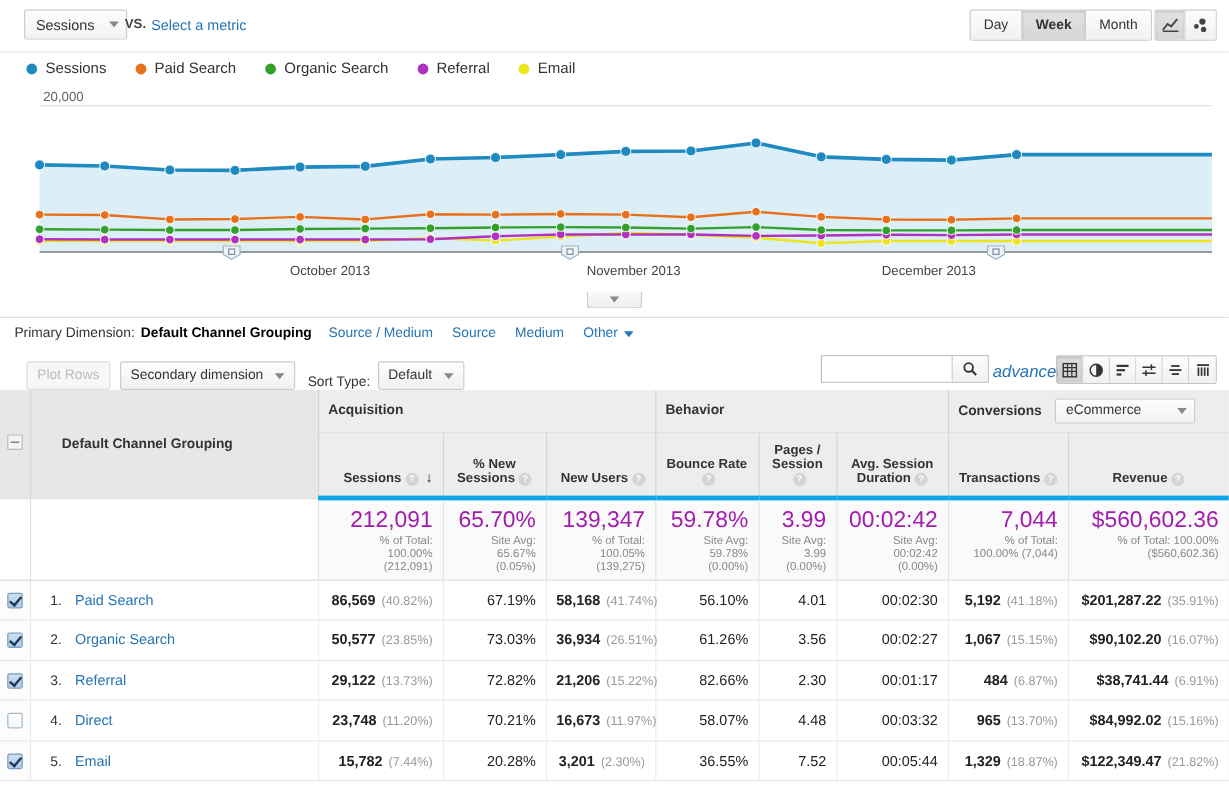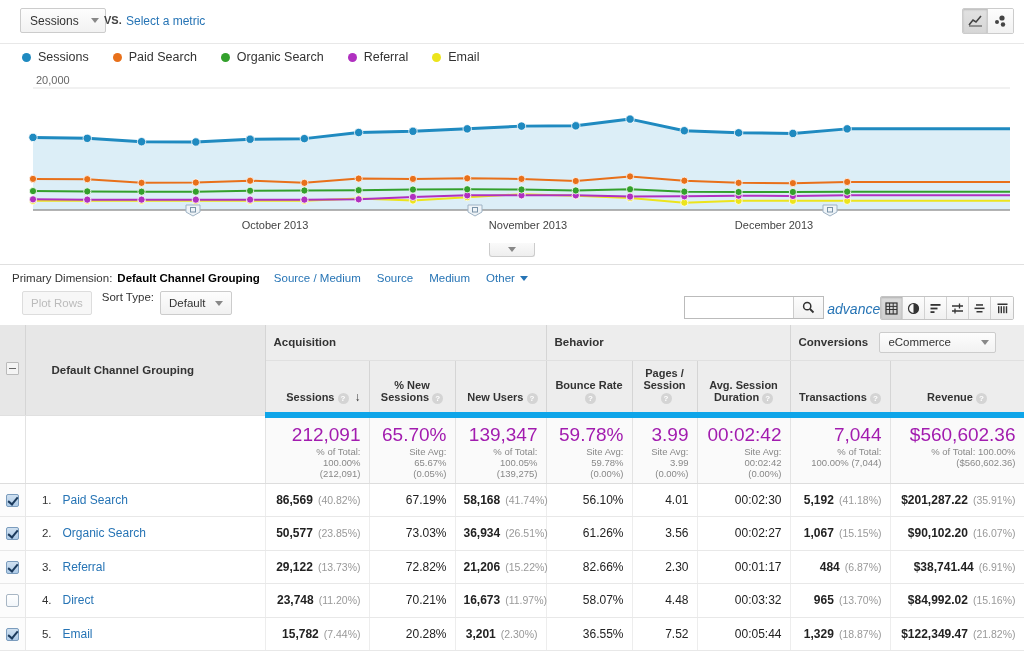--- a/index.html
+++ b/index.html
@@ -70,21 +70,21 @@
   }
 
   
   #dimbar { height:26px; display:flex; align-items:center; padding-left:12px; font-size:11.5px; }
   #dimbar .lbl { color:#333; margin-right:5px; }
   #dimbar .cur { font-weight:bold; color:#000; margin-right:14px; }
   #dimbar a { color:#2674b5; text-decoration:none; margin-right:16px; cursor:pointer; }
   #dimbar .other { color:#2674b5; cursor:pointer; display:inline-flex; align-items:center; gap:5px;}
 
   
-  #controlbar { height:34px; position:relative; padding-left:22px; display:flex; align-items:flex-start; }
+  #controlbar { height:34px; position:relative; padding-left:22px; display:flex; align-items:flex-end; }
   .ctl-btn {
     height:24px; border:1px solid #ccc; border-radius:2px;
     background:linear-gradient(#fdfdfd,#f1f1f1);
     display:flex; align-items:center; padding:0 8px; font-size:11.5px; color:#333; cursor:pointer; gap:10px;
   }
   .ctl-btn.disabled { color:#bbb; background:#f7f7f7; border-color:#ddd; cursor:default;}
   .sorttype-lbl { font-size:11.5px; color:#333; margin:0 6px 0 10px; }
 
   .search-box { position:absolute; right:200px; top:5px; width:140px; height:23px; border:1px solid #bbb; background:#fff; display:flex; align-items:center; }
   .search-box input { border:none; outline:none; width:108px; height:21px; font-size:11.5px; padding-left:4px; font-family:"Liberation Sans",sans-serif;}
@@ -102,21 +102,21 @@
     background:#ededed; height:35px;
     border-bottom:1px solid #e0e0e0;
     border-right:1px solid #d5d5d5;
     font-size:11.5px; font-weight:bold; text-align:left;
     vertical-align:middle; padding-left:8px; color:#333;
   }
   .grp-row th.firstcol { border-right:1px solid #d5d5d5; }
   .grp-row th.dimcol { vertical-align:middle; }
   .hdr-row th {
     background:#ededed; height:55px;
-    border-bottom:6px solid #0ea5e9;
+    border-bottom:4px solid #0ea5e9;
     border-right:1px solid #d5d5d5;
     font-size:11px; font-weight:bold; color:#333;
     vertical-align:bottom; padding-bottom:8px;
   }
   .hdr-row th .inner { display:block; padding:0 8px; }
   .hdr-right .inner { text-align:right; }
   .hdr-center .inner { text-align:center; }
   .help {
     display:inline-block; width:11px;height:11px;border-radius:50%;
     background:#d4d4d4; color:#fff; font-size:8px; line-height:11px;
@@ -167,20 +167,25 @@
 <body>
 
 <div id="toolbar">
   <div class="metric-select">
     <span>Sessions</span>
     <span class="caret"></span>
   </div>
   <span class="vs-label">VS.</span>
   <span class="select-metric-link">Select a metric</span>
 
+  <div class="seg-group" id="granularity-group">
+      <div class="seg-btn">Day</div>
+      <div class="seg-btn active">Week</div>
+      <div class="seg-btn">Month</div>
+    </div>
 
   <div class="icon-group">
     <div class="icon-btn active">
       <svg width="15" height="12" viewBox="0 0 15 12">
         <polyline points="1,10 5,5 8,7 13,1" fill="none" stroke="#444" stroke-width="1.6"></polyline>
         <polyline points="1,11 14,11" fill="none" stroke="#444" stroke-width="1.2"></polyline>
       </svg>
     </div>
     <div class="icon-btn">
       <svg width="15" height="13" viewBox="0 0 15 13">
@@ -340,20 +345,24 @@
   <span class="other">
     <span>Other</span>
     <span class="caret" style="border-top-color:#2674b5"></span>
   </span>
 </div>
 
 <div id="controlbar">
   <div class="ctl-btn disabled">
     <span>Plot Rows</span>
   </div>
+  <div class="ctl-btn" style="margin-left:8px">
+    <span>Secondary dimension</span>
+    <span class="caret"></span>
+  </div>
   <span class="sorttype-lbl">Sort Type:</span>
   <div class="ctl-btn">
     <span>Default</span>
     <span class="caret"></span>
   </div>
 
   <div class="search-box">
     <input type="text" value="" placeholder="" style="">
     <div class="search-go">
       <svg width="13" height="13" viewBox="0 0 13 13">

